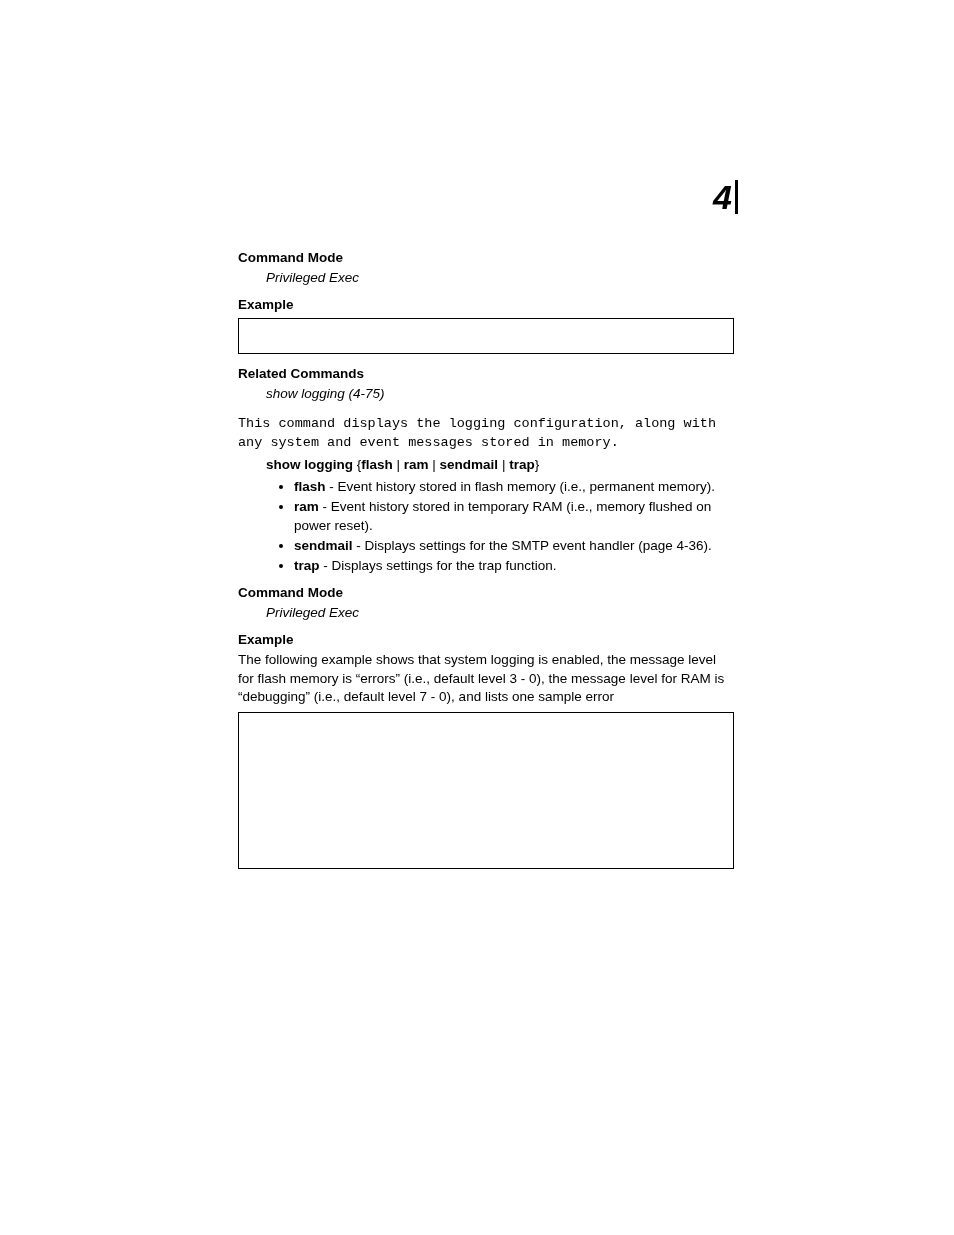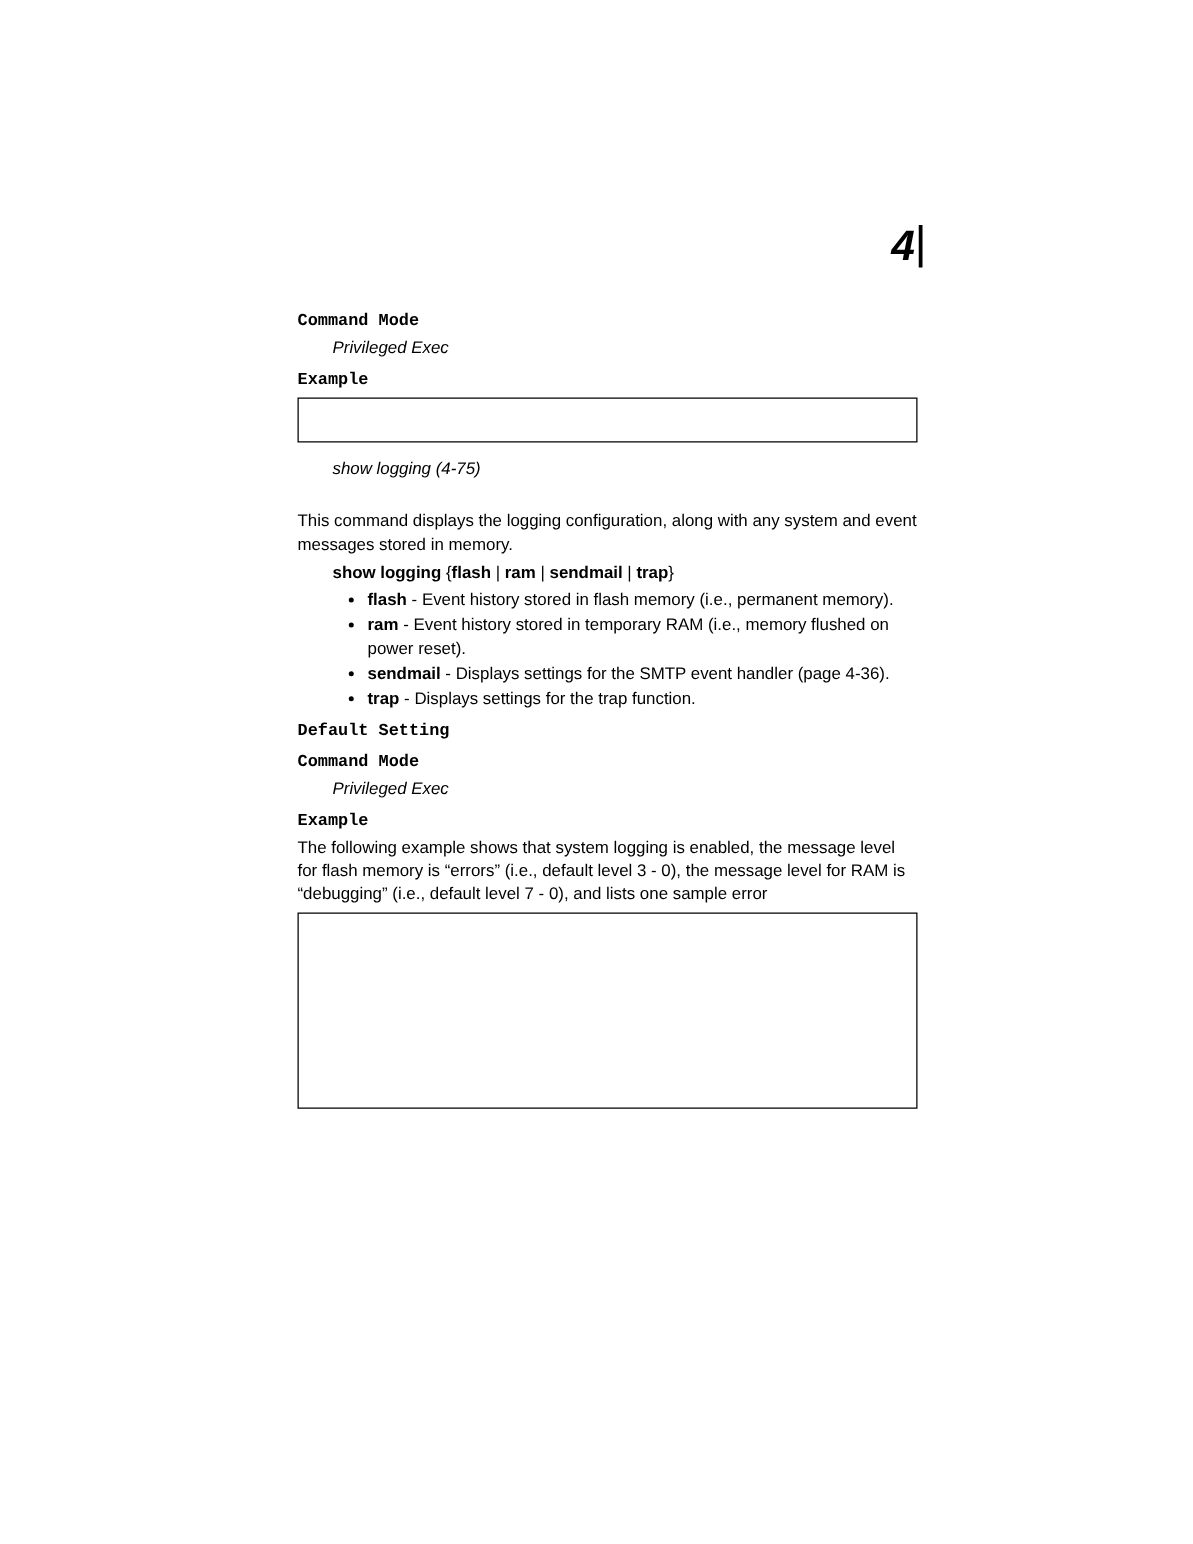--- a/index.html
+++ b/index.html
@@ -32,21 +32,20 @@
   .content {
     position: absolute;
     left: 238px;
     top: 240px;
     width: 496px;
   }
   .hdr {
     font-weight: bold;
     margin-top: 10px;
     margin-bottom: 2px;
-    font-family: Liberation Mono, monospace;
   }
   .indent1 {
     padding-left: 28px;
     font-style: italic;
   }
   .example-box {
     border: 1px solid #000;
     height: 34px;
     margin-top: 6px;
     margin-bottom: 12px;
@@ -66,56 +65,57 @@
   ul.opts {
     list-style: disc;
     margin: 4px 0 6px 0;
     padding-left: 56px;
   }
   ul.opts li {
     margin: 2px 0;
     line-height: 1.35;
   }
   .gap-above {
-    margin-top: 24px;
+    margin-top: 12px;
+    font-family: Liberation Mono, monospace;
   }
   .b {
     font-weight: bold;
   }
 </style>
 </head>
 <body>
 
 <div class="page">
   <div class="chapter-number">4</div>
 
   <div class="content">
 
     <div class="hdr">Command Mode</div>
     <p class="indent1">Privileged Exec</p>
 
     <div class="hdr">Example</div>
     <div class="example-box"></div>
 
+    <div class="hdr">Related Commands</div>
     <p class="indent1">show logging (4-75)</p>
 
     <p class="gap-above">This command displays the logging configuration, along with any system and event messages stored in memory.</p>
 
     <p class="syntax-line">
       <span class="b">show logging</span>
       <span>{</span><span class="b">flash</span><span> | </span><span class="b">ram</span><span> | </span><span class="b">sendmail</span><span> | </span><span class="b">trap</span><span>}</span>
     </p>
     <ul class="opts">
       <li><span class="b">flash</span><span> - Event history stored in flash memory (i.e., permanent memory).</span></li>
       <li><span class="b">ram</span><span> - Event history stored in temporary RAM (i.e., memory flushed on power reset).</span></li>
       <li><span class="b">sendmail</span><span> - Displays settings for the SMTP event handler (page 4-36).</span></li>
       <li><span class="b">trap</span><span> - Displays settings for the trap function.</span></li>
     </ul>
 
-    <div class="hdr">Default Setting</div>
 
     <div class="hdr">Command Mode</div>
     <p class="indent1">Privileged Exec</p>
 
     <div class="hdr">Example</div>
     <p>The following example shows that system logging is enabled, the message level for flash memory is “errors” (i.e., default level 3 - 0), the message level for RAM is “debugging” (i.e., default level 7 - 0), and lists one sample error</p>
     <div class="example-box-tall"></div>
 
   </div>
 </div>

